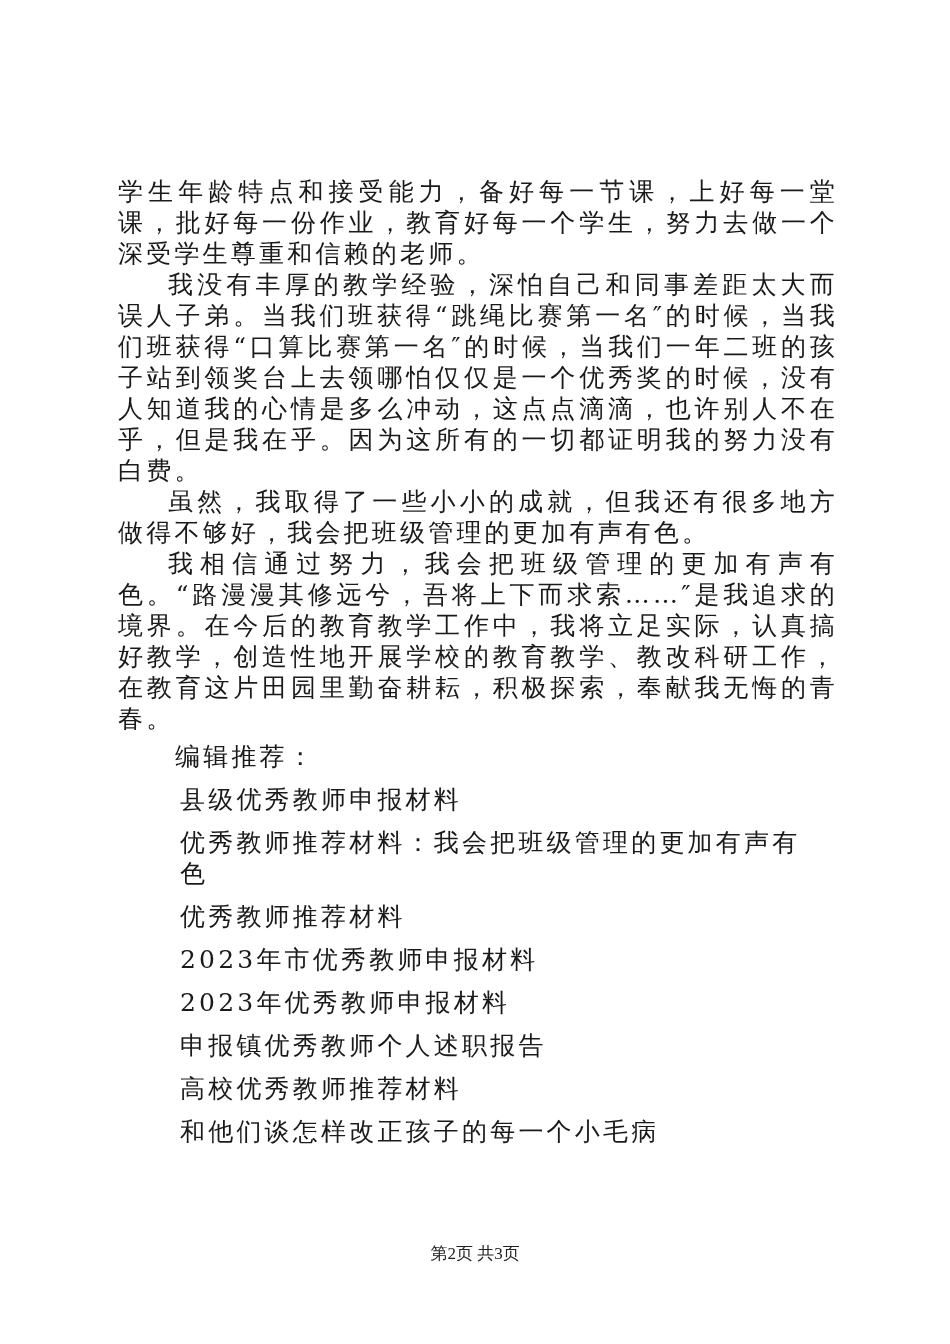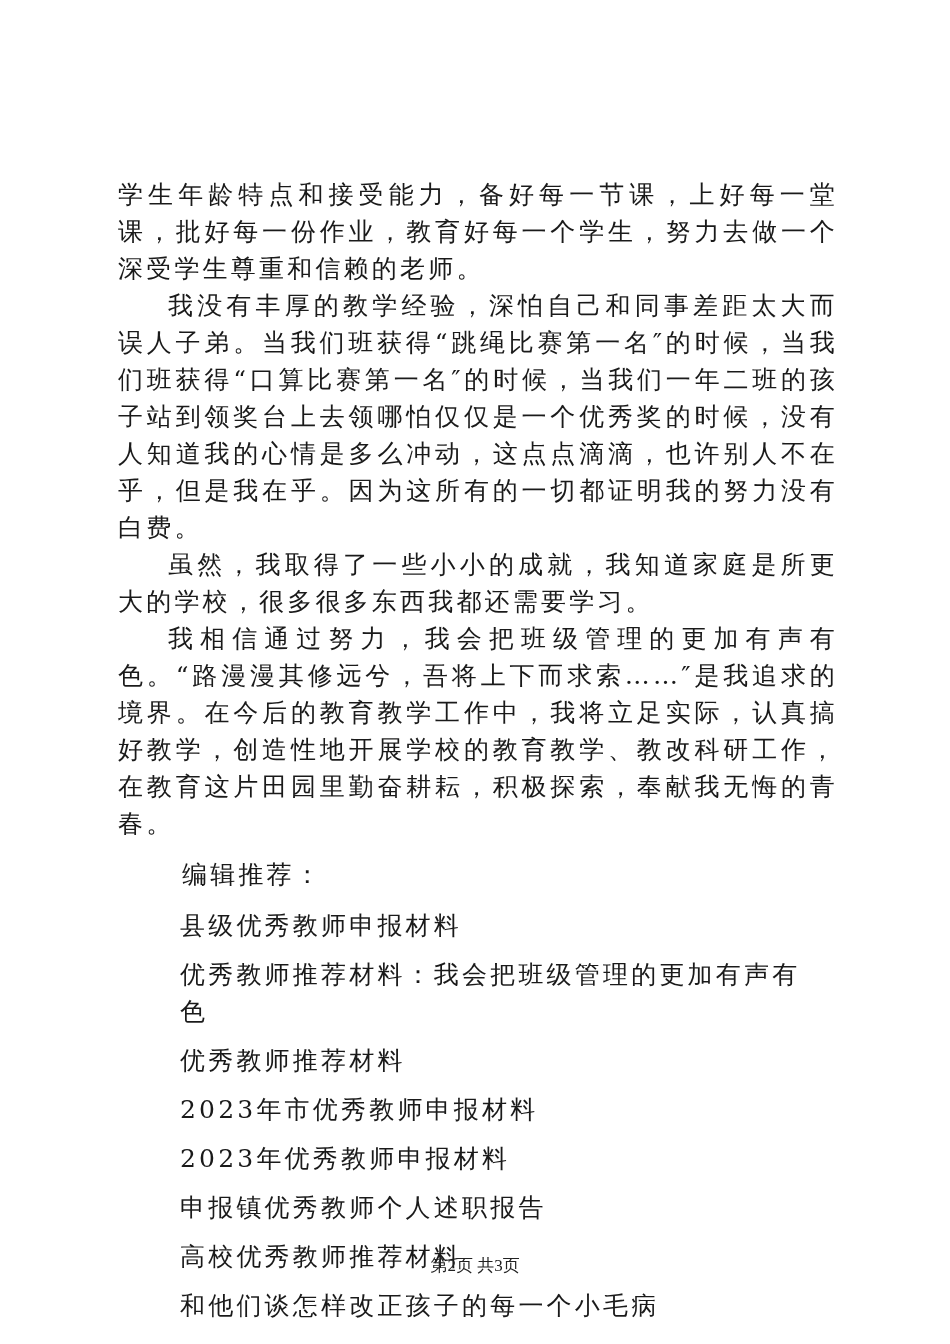--- a/index.html
+++ b/index.html
@@ -5,41 +5,41 @@
   html, body { margin: 0; padding: 0; background: #ffffff; }
   body { width: 950px; height: 1344px; position: relative; overflow: hidden; }
   .page {
     position: absolute; left: 0; top: 0; width: 950px; height: 1344px;
     background: #ffffff;
     font-family: "DejaVu Serif", "Liberation Serif", serif;
     color: #1a1a1a;
   }
   .body-text {
     position: absolute; left: 118px; top: 176px; width: 720px;
-    font-size: 25px; line-height: 37px;
+    font-size: 25px; line-height: 31px;
     letter-spacing: 3.2px;
   }
   .para { margin: 0; text-indent: 2em; text-align: justify; text-align-last: left; }
   .para.noindent { text-indent: 0; }
   .rec { margin: 12px; padding-left: 2em; }
-  .rec-title { margin: 14px; padding-left: 2em; }
+  .rec-title { margin: 7px; padding-left: 2em; }
   .footer {
     position: absolute; left: 0; width: 950px; top: 1242px; text-align: center;
     font-family: "Liberation Serif", "DejaVu Serif", serif;
-    font-size: 17px; color: #222; margin-top: 12px;
+    font-size: 17px; color: #222;
   }
 </style>
 </head>
 <body>
 
 <div class="page">
   <div class="body-text">
     <p class="para noindent">学生年龄特点和接受能力，备好每一节课，上好每一堂课，批好每一份作业，教育好每一个学生，努力去做一个深受学生尊重和信赖的老师。</p>
     <p class="para">我没有丰厚的教学经验，深怕自己和同事差距太大而误人子弟。当我们班获得“跳绳比赛第一名″的时候，当我们班获得“口算比赛第一名″的时候，当我们一年二班的孩子站到领奖台上去领哪怕仅仅是一个优秀奖的时候，没有人知道我的心情是多么冲动，这点点滴滴，也许别人不在乎，但是我在乎。因为这所有的一切都证明我的努力没有白费。</p>
-    <p class="para">虽然，我取得了一些小小的成就，我知道家庭是所更大的学校，很多很多东西我都还需要学习。</p>
+    <p class="para">虽然，我取得了一些小小的成就，但我还有很多地方做得不够好，我会把班级管理的更加有声有色。</p>
     <p class="para">我相信通过努力，我会把班级管理的更加有声有色。“路漫漫其修远兮，吾将上下而求索……″是我追求的境界。在今后的教育教学工作中，我将立足实际，认真搞好教学，创造性地开展学校的教育教学、教改科研工作，在教育这片田园里勤奋耕耘，积极探索，奉献我无悔的青春。</p>
     <p class="rec-title">编辑推荐：</p>
     <div>
       <p class="rec">县级优秀教师申报材料</p>
       <p class="rec">优秀教师推荐材料：我会把班级管理的更加有声有色</p>
       <p class="rec">优秀教师推荐材料</p>
       <p class="rec">2023年市优秀教师申报材料</p>
       <p class="rec">2023年优秀教师申报材料</p>
       <p class="rec">申报镇优秀教师个人述职报告</p>
       <p class="rec">高校优秀教师推荐材料</p>

